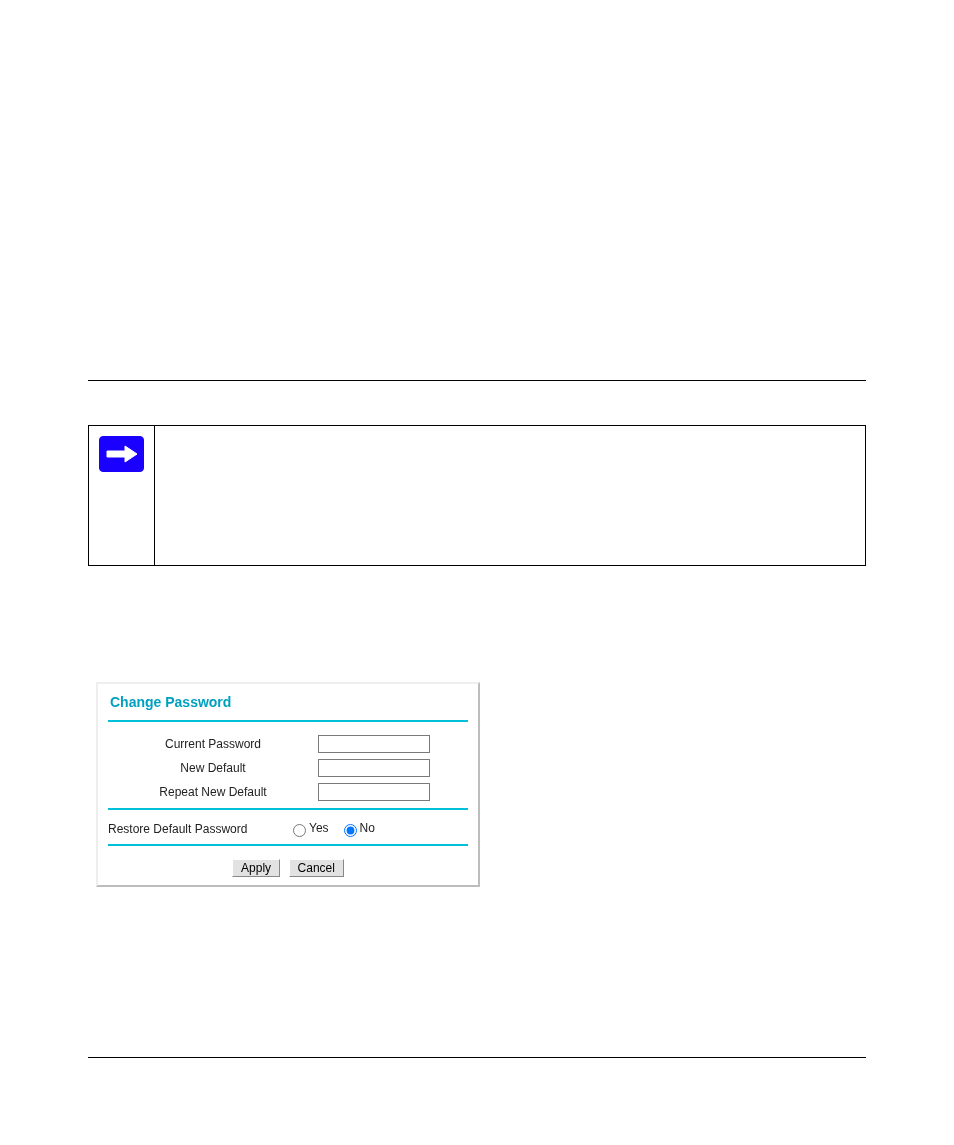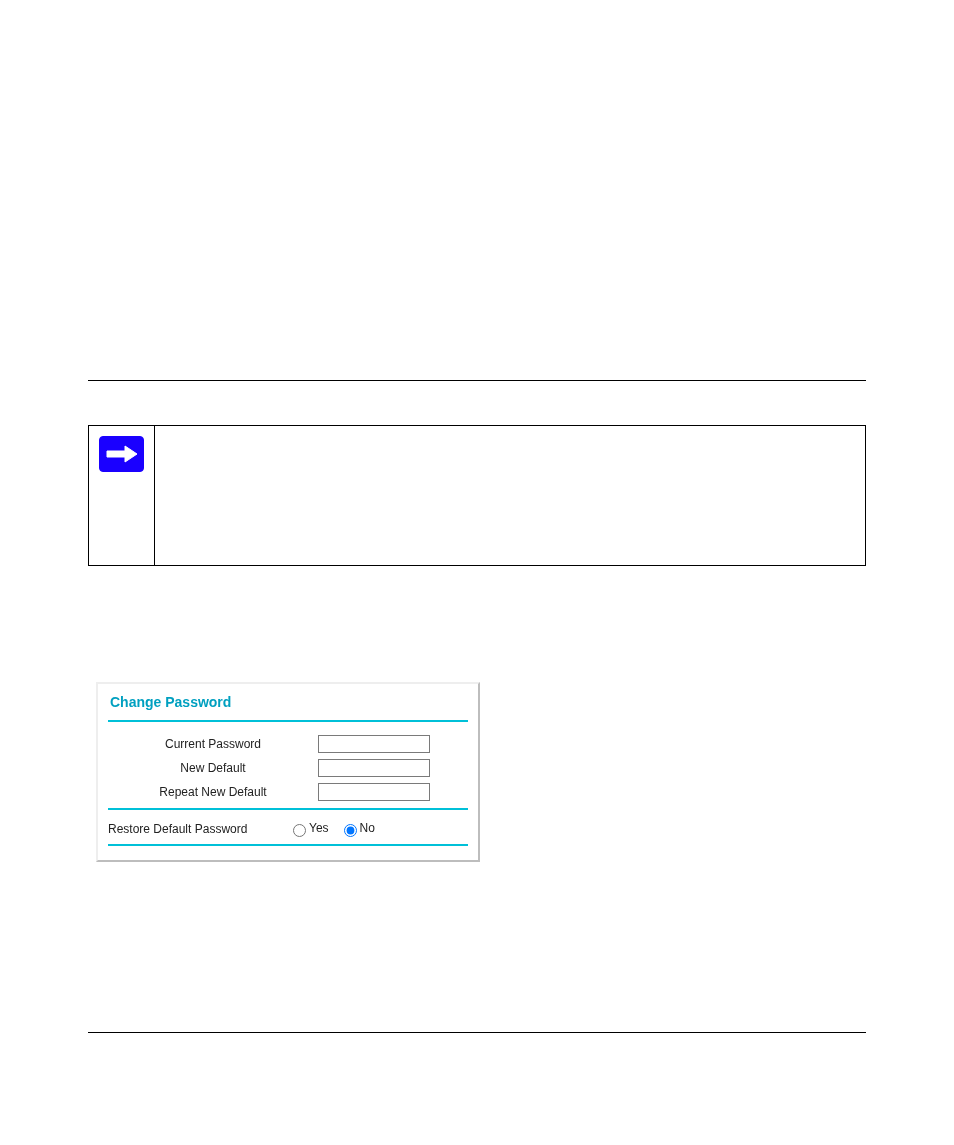--- a/index.html
+++ b/index.html
@@ -181,18 +181,22 @@
         <span class="radio-group">
           <input type="radio" name="restore" style="">
           <span class="rl">Yes</span>
           <input type="radio" name="restore" checked="" style="">
           <span class="rl">No</span>
         </span>
       </div>
 
       <hr class="teal-rule thin">
 
+      <div class="btn-row">
+        <button class="btn">Apply</button>
+        <button class="btn">Cancel</button>
+      </div>
     </div>
   </div>
 
   <hr class="bottom-divider">
 
 </div>
 
 </body></html>

